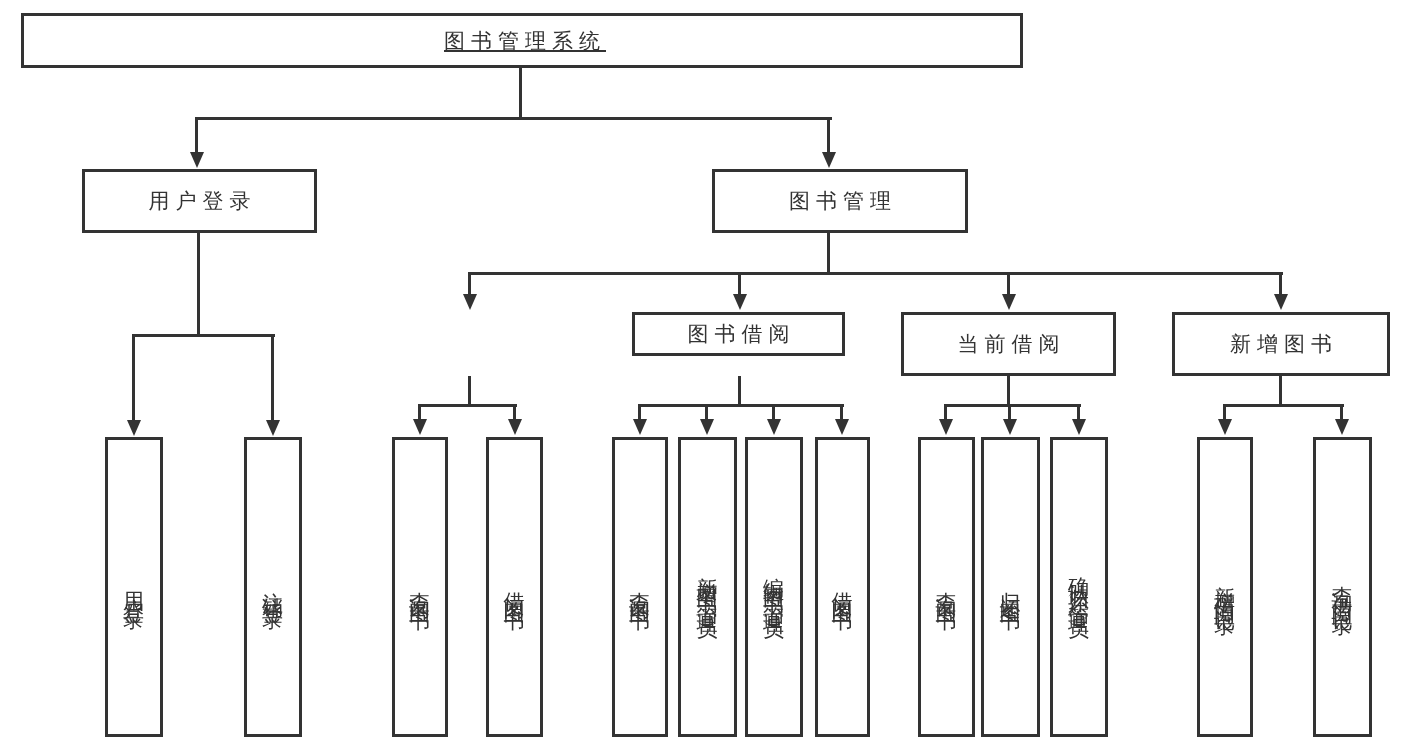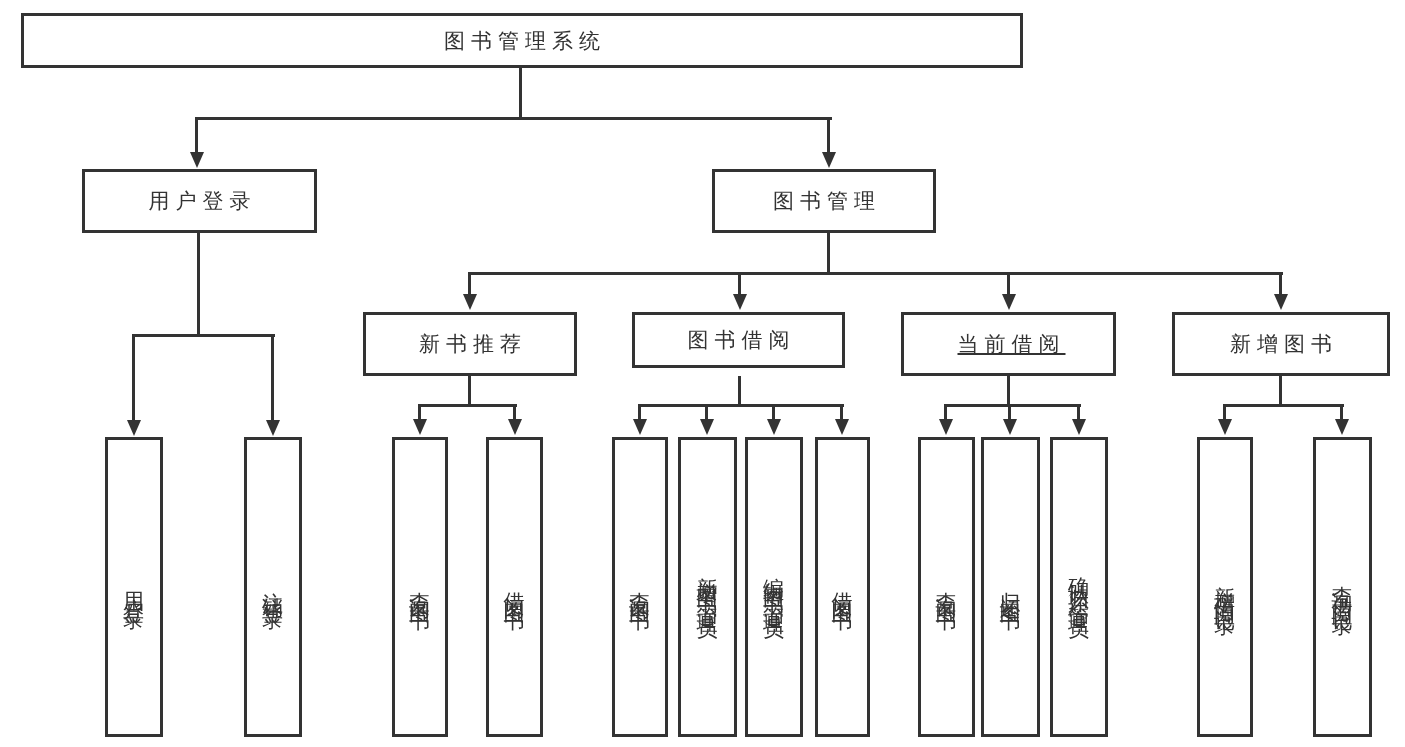--- a/index.html
+++ b/index.html
@@ -64,53 +64,52 @@
     color: #b3b3b3;
     letter-spacing: 1px;
     white-space: nowrap;
   }
 </style>
 </head>
 <body>
 
 <div id="diagram">
 
-  <div class="node" style="left:21px; top:13px; width:1002px; height:55px;">图书管理系统</div>
+  <div class="node" style="left:21px; top:13px; width:1002px; height:55px;text-decoration:underline;">图书管理系统</div>
 
   <div class="line" style="left:519px; top:68px; width:3px; height:51px;"></div>
   <div class="line" style="left:196px; top:117px; width:636px; height:3px;"></div>
   <div class="line" style="left:195px; top:117px; width:3px; height:40px;"></div>
   <div class="arrowhead" style="left:190px; top:152px;"></div>
   <div class="line" style="left:827px; top:117px; width:3px; height:40px;"></div>
   <div class="arrowhead" style="left:822px; top:152px;"></div>
 
   <div class="node" style="left:82px; top:169px; width:235px; height:64px;">用户登录</div>
-  <div class="node" style="left:712px; top:169px; width:224px; height:64px;">图书管理</div>
+  <div class="node" style="left:712px; top:169px; width:256px; height:64px;">图书管理</div>
 
   <div class="line" style="left:197px; top:233px; width:3px; height:103px;"></div>
   <div class="line" style="left:132px; top:334px; width:143px; height:3px;"></div>
   <div class="line" style="left:132px; top:334px; width:3px; height:88px;"></div>
   <div class="arrowhead" style="left:127px; top:420px;"></div>
   <div class="line" style="left:271px; top:334px; width:3px; height:88px;"></div>
   <div class="arrowhead" style="left:266px; top:420px;"></div>
 
   <div class="line" style="left:827px; top:233px; width:3px; height:41px;"></div>
   <div class="line" style="left:469px; top:272px; width:814px; height:3px;"></div>
   <div class="line" style="left:468px; top:272px; width:3px; height:26px;"></div>
   <div class="arrowhead" style="left:463px; top:294px;"></div>
   <div class="line" style="left:738px; top:272px; width:3px; height:26px;"></div>
   <div class="arrowhead" style="left:733px; top:294px;"></div>
   <div class="line" style="left:1007px; top:272px; width:3px; height:26px;"></div>
   <div class="arrowhead" style="left:1002px; top:294px;"></div>
   <div class="line" style="left:1279px; top:272px; width:3px; height:26px;"></div>
   <div class="arrowhead" style="left:1274px; top:294px;"></div>
 
-  <div class="node" style="left:363px; top:312px; width:214px; height:64px;">新书推荐</div>
-  <div class="node" style="left:632px; top:312px; width:213px; height:56px;">图书借阅</div>
-  <div class="node" style="left:901px; top:312px; width:215px; height:64px;text-decoration:underline;">当前借阅</div>
+  <div class="node" style="left:632px; top:312px; width:213px; height:44px;">图书借阅</div>
+  <div class="node" style="left:901px; top:312px; width:215px; height:64px;">当前借阅</div>
   <div class="node" style="left:1172px; top:312px; width:218px; height:64px;">新增图书</div>
 
   <div class="line" style="left:468px; top:376px; width:3px; height:31px;"></div>
   <div class="line" style="left:419px; top:404px; width:98px; height:3px;"></div>
   <div class="line" style="left:418px; top:404px; width:3px; height:20px;"></div>
   <div class="arrowhead" style="left:413px; top:419px;"></div>
   <div class="line" style="left:513px; top:404px; width:3px; height:20px;"></div>
   <div class="arrowhead" style="left:508px; top:419px;"></div>
 
   <div class="line" style="left:738px; top:376px; width:3px; height:31px;"></div>

